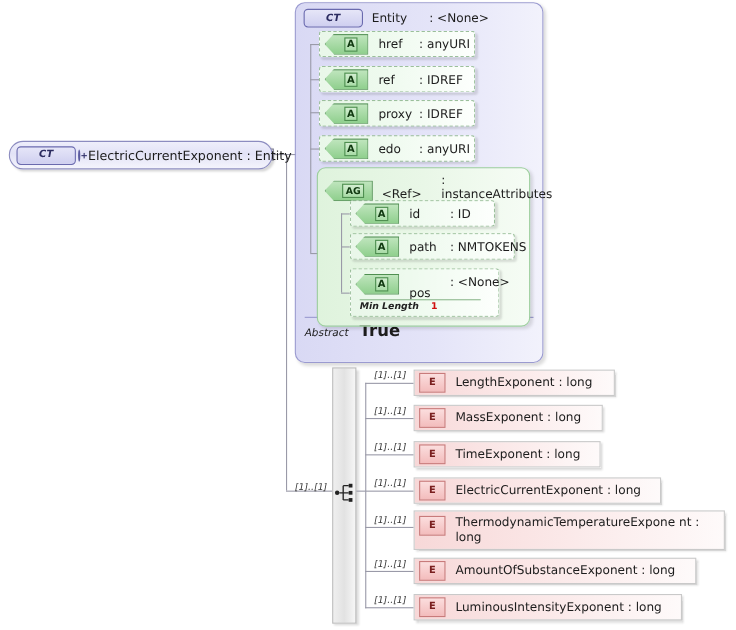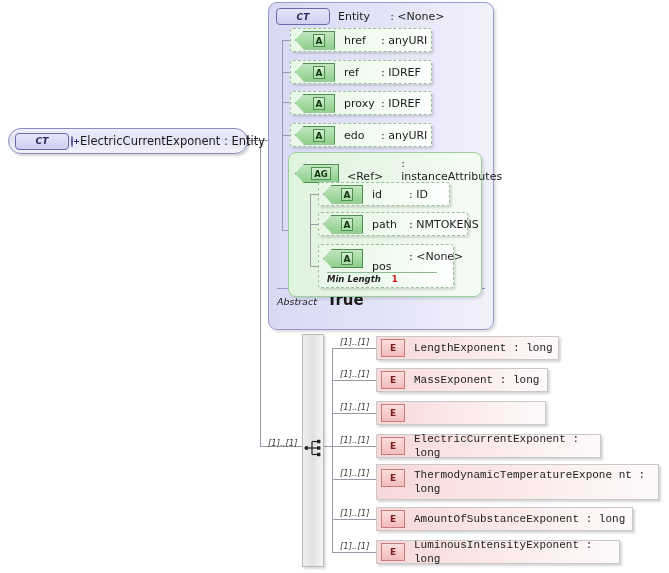--- a/index.html
+++ b/index.html
@@ -263,21 +263,20 @@
     font-size: 9px;
     font-weight: bold;
     color: #7a1f1f;
     display: flex; align-items: center; justify-content: center;
   }
   .elem-label {
     margin-left: 9px;
     font-size: 11px;
     color: #1c1c1c;
     line-height: 14px;
-    font-family: Liberation Mono, monospace;
   }
   .elem-node.tall .badge-e { margin-top: 1px; }
 
   
   .card {
     position: absolute;
     font-size: 8.5px;
     font-style: italic;
     color: #3a3a3a;
     white-space: nowrap;
@@ -424,20 +423,21 @@
   <div class="card" style="left:340px; top:369px;">[1]..[1]</div>
   <div class="elem-node" style="left:376px; top:368px; width:172px;">
     <span class="badge-e">E</span>
     <span class="elem-label">MassExponent : long</span>
   </div>
 
   <div class="line h" style="left:332px; top:413px; width:44px;"></div>
   <div class="card" style="left:340px; top:402px;">[1]..[1]</div>
   <div class="elem-node" style="left:376px; top:401px; width:170px;">
     <span class="badge-e">E</span>
+    <span class="elem-label">TimeExponent : long</span>
   </div>
 
   <div class="line h" style="left:332px; top:446px; width:44px;"></div>
   <div class="card" style="left:340px; top:435px;">[1]..[1]</div>
   <div class="elem-node" style="left:376px; top:434px; width:225px;">
     <span class="badge-e">E</span>
     <span class="elem-label">ElectricCurrentExponent : long</span>
   </div>
 
   <div class="line h" style="left:332px; top:479px; width:44px;"></div>

